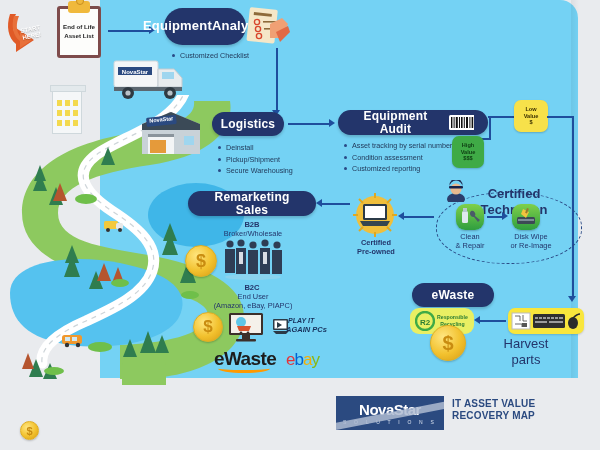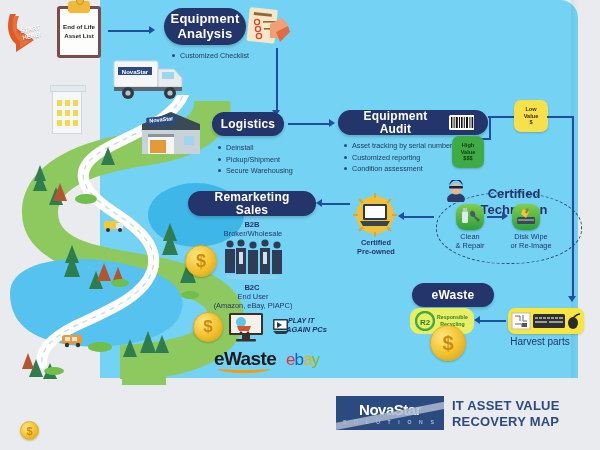--- a/index.html
+++ b/index.html
@@ -25,21 +25,21 @@
   .land{ position:absolute; left:0; top:95px; width:300px; height:290px; }
 
   
   .pill{
     position:absolute; background:#23356b; color:#fff;
     border-radius:40px; display:flex; align-items:center; justify-content:center;
     font-weight:bold; letter-spacing:.2px; text-align:center;
     box-shadow:0 2px 3px rgba(0,0,0,.18);
     padding:3px 14px; line-height:1.08;
   }
-  .pill.two-line{ flex-direction:column; }
+  .pill.two-line{ }
 
   .bullets{ position:absolute; color:#1f3556; font-size:7.2px; line-height:1.62; }
   .bullets li{ list-style:none; position:relative; padding-left:8px; }
   .bullets li:before{
     content:""; position:absolute; left:0; top:4px; width:3px; height:3px;
     border-radius:50%; background:#2a4a86;
   }
 
   .caption{
     position:absolute; color:#23356b; font-size:7.4px; font-weight:bold;
@@ -123,21 +123,21 @@
     align-items:center; justify-content:center; overflow:hidden;
   }
   .logo-main{ color:#fff; font-size:15px; font-weight:bold; letter-spacing:-.5px; line-height:1; }
   .logo-sub{ color:#d7e0ee; font-size:5px; letter-spacing:3.2px; margin-top:2px; }
   .logo-swoosh{
     position:absolute; left:-6px; top:16px; width:124px; height:7px;
     background:#aebbd1; transform:rotate(-11deg); opacity:.85;
   }
   .footer-title{
     position:absolute; left:452px; top:398px; color:#2b4a80;
-    font-size:13px; font-weight:bold; line-height:1.22; letter-spacing:.2px;
+    font-size:10px; font-weight:bold; line-height:1.22; letter-spacing:.2px;
   }
 
   .building{
     position:absolute; left:52px; top:88px; width:30px; height:46px;
     background:#f5f7f8; border:1px solid #cfd8dc;
   }
   .win{ position:absolute; width:5px; height:6px; background:#f3d94e; }
 
   .warehouse{ position:absolute; left:140px; top:110px; width:62px; height:50px; }
 
@@ -345,22 +345,22 @@
         <rect x="12" y="2" width="1.6" height="11"></rect>
           <rect x="14.8" y="2" width="1" height="11"></rect>
         <rect x="17" y="2" width="2" height="11"></rect>
           <rect x="20.4" y="2" width="1" height="11"></rect>
         <rect x="22.6" y="2" width="1.6" height="11"></rect>
       </g>
     </svg>
   </div>
   <ul class="bullets" style="left:344px; top:140px; width:150px;">
     <li>Asset tracking by serial number</li>
+    <li>Condition assessment</li>
     <li>Customized reporting</li>
-    <li>Condition assessment</li>
   </ul>
 
   <div class="arrow arrow-h" style="left:488px; top:116px; width:44px;"></div>
   <div class="arrow arrow-v" style="left:489px; top:116px; height:24px;"></div>
   <div class="arrow arrow-h" style="left:468px; top:138px; width:22px;"></div>
   <div class="arrow arrow-v" style="left:468px; top:138px; height:18px;"></div>
   <div class="ahead down" style="left:464px; top:154px;"></div>
 
   <div class="vbadge low" style="left:514px; top:100px; width:34px; height:32px;">
     <span>Low</span>
@@ -525,21 +525,21 @@
         <rect x="26" y="3" width="4" height="2"></rect>
         <rect x="2" y="7" width="12" height="2"></rect>
           <rect x="16" y="7" width="14" height="2"></rect>
       </g>
     </svg>
     <svg width="14" height="16">
       <ellipse cx="6" cy="10" rx="5" ry="6" fill="#2b2b2b"></ellipse>
       <path d="M6 5 q4 -4 7 -4" stroke="#2b2b2b" stroke-width="1.4" fill="none"></path>
     </svg>
   </div>
-  <div class="caption norm" style="left:502px; top:336px; width:76px; font-size:10px;">Harvest parts</div>
+  <div class="caption norm" style="left:488px; top:336px; width:76px; font-size:13px;">Harvest parts</div>
 
   <div class="arrow arrow-h" style="left:478px; top:320px; width:28px;"></div>
   <div class="ahead left" style="left:474px; top:316px;"></div>
 
   <div class="r2box" style="left:410px; top:308px; width:64px; height:26px;text-align:center;">
     <svg width="20" height="20">
       <circle cx="10" cy="10" r="9" fill="none" stroke="#3faa46" stroke-width="2.4"></circle>
       <text x="10" y="13.5" font-size="8" font-weight="bold" fill="#2c7d33" text-anchor="middle" font-family="Liberation Sans, sans-serif">R2</text>
     </svg>
     <div style="font-size:5.2px;font-weight:bold;color:#2c7d33;line-height:1.3;">

